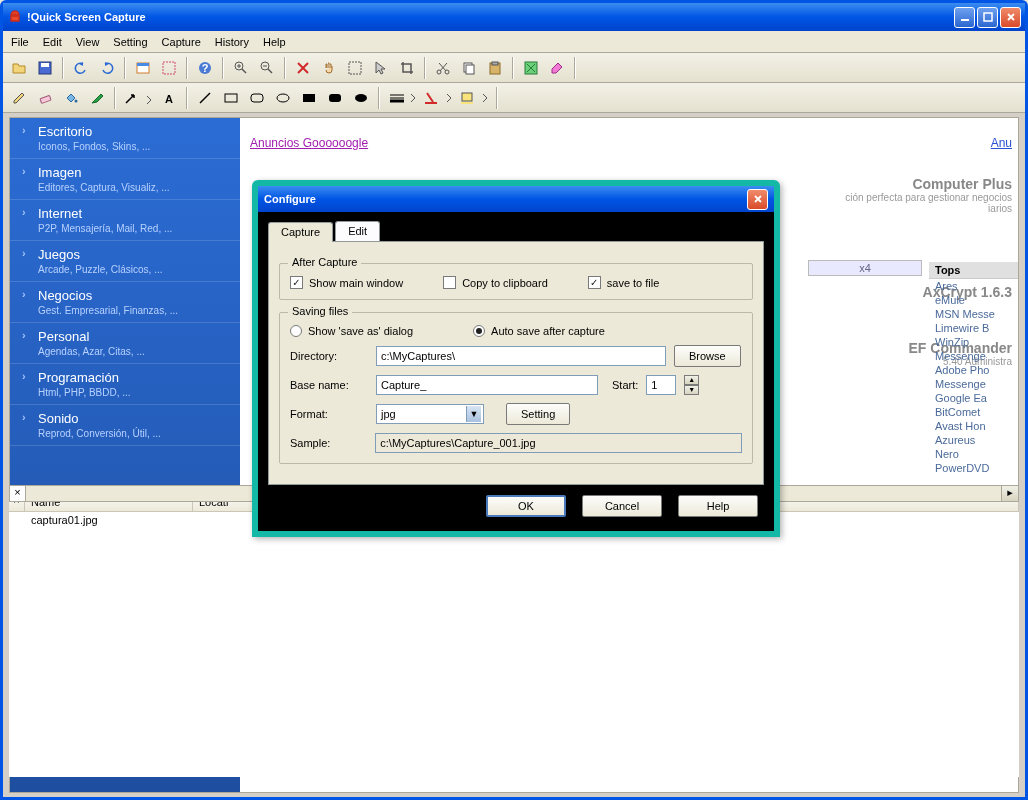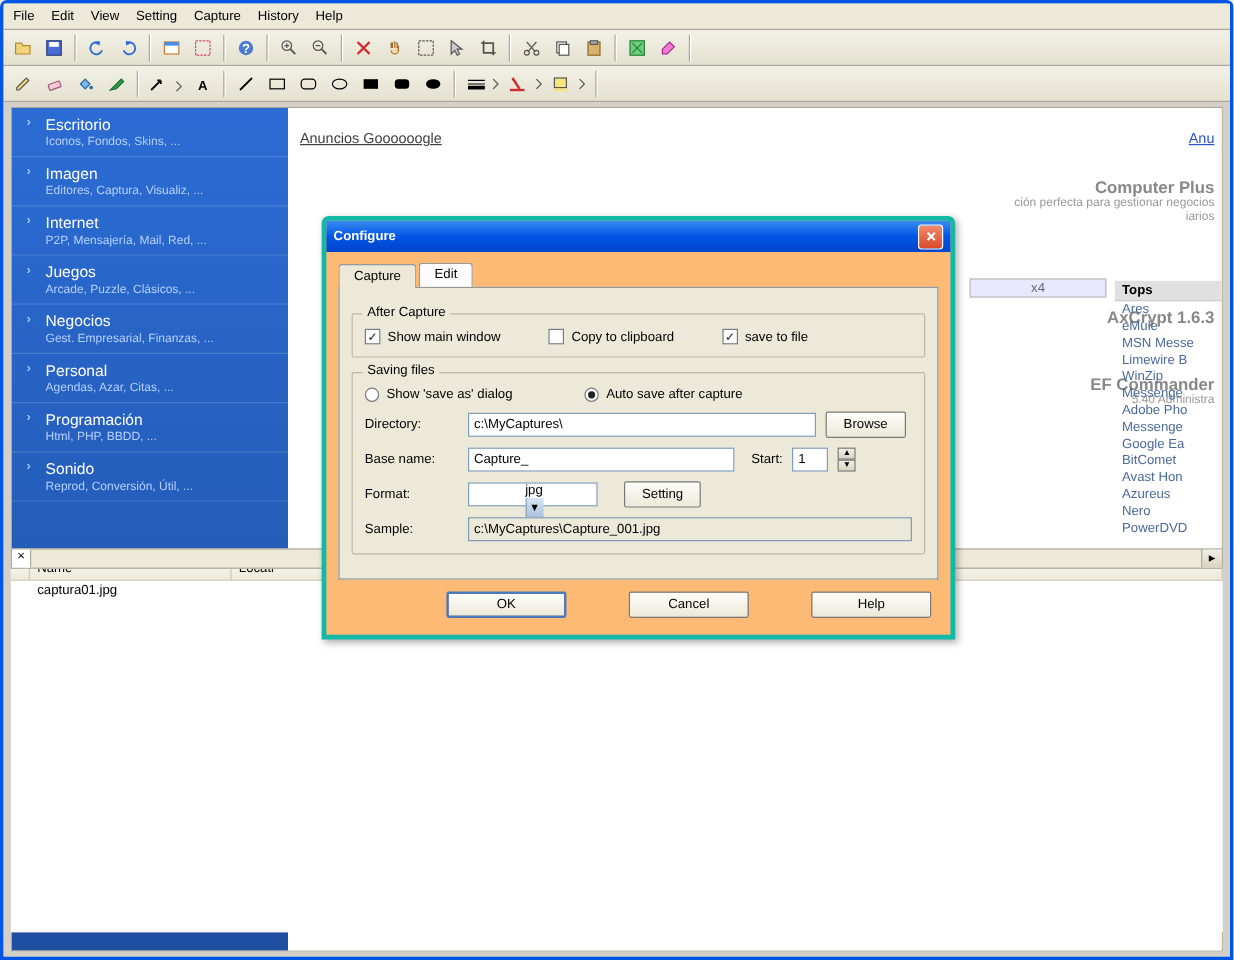--- a/index.html
+++ b/index.html
@@ -28,21 +28,21 @@
 
 
 .content { flex: 1; display: flex; background: #d4d0c8; overflow: hidden; position: relative; }
 .inner-border { position: absolute; left: 6px; right: 6px; top: 4px; bottom: 4px; border: 1px solid #aca899; background: #fff; display: flex; }
 .sidebar { width: 230px; background: linear-gradient(to bottom,#2b6cd4,#1e4ea0); color: #fff; overflow: hidden; }
 .side-item { padding: 6px 10px 6px 28px; position: relative; border-bottom: 1px solid rgba(255,255,255,0.15); }
 .side-item .chev { position: absolute; left: 12px; top: 6px; color: #9fc3ff; font-weight: bold; }
 .side-item .cat { font-size: 13px; color: #fff; }
 .side-item .sub { font-size: 10px; color: #b7d1ff; margin-top: 2px; }
 .main-pane { flex: 1; background: #fff; position: relative; overflow: hidden; }
-.anuncios { position: absolute; left: 10px; top: 18px; color: #404040; text-decoration: underline; font-size: 12px; }
+.anuncios { position: absolute; left: 10px; top: 18px; color: #a21caf; text-decoration: underline; font-size: 12px; }
 .anu-right { position: absolute; right: 6px; top: 18px; color: #2b52d0; text-decoration: underline; font-size: 12px; }
 .right-col { position: absolute; right: 6px; top: 40px; width: 200px; font-size: 11px; color: #666; text-align: right; }
 .right-col .grey-title { font-size: 14px; color: #888; font-weight: bold; margin-top: 18px; }
 .right-col .grey-sub { font-size: 10px; color: #999; }
 .tops { position: absolute; right: -1px; top: 144px; width: 90px; }
 .tops-h { background: #e0e0e0; padding: 2px 6px; font-weight: bold; border-bottom: 1px solid #ccc; }
 .tops-item { padding: 1px 6px; color: #4a6a9a; white-space: nowrap; overflow: hidden; font-size: 11px; }
 .x4tab { position: absolute; right: 96px; top: 142px; background: #e8e8ff; border: 1px solid #bbb; width: 114px; text-align: center; padding: 1px 0; color: #668; }
 
 
@@ -64,21 +64,21 @@
 .file-row .cell-loc { flex:1; padding: 2px 6px; }
 
 
 .statusbar { height: 20px; border-top: 1px solid #aca899; background: #ece9d8; display: flex; }
 .status-cell { padding: 2px 6px; border-right: 1px solid #aca899; }
 .status-cell.c1 { width: 190px; }
 .status-cell.c2 { width: 135px; }
 .status-cell.c3 { flex: 1; }
 
 
-.dialog { position: absolute; left: 268px; top: 180px; width: 528px; background: #fdba74; border: 4px solid #14b8a6; border-radius: 6px 6px 0 0; box-shadow: 2px 2px 6px rgba(0,0,0,0.3); }
+.dialog { position: absolute; left: 252px; top: 180px; width: 528px; background: #000000; border: 6px solid #14b8a6; border-radius: 6px 6px 0 0; box-shadow: 2px 2px 6px rgba(0,0,0,0.3); }
 .dlg-title { height: 26px; background: linear-gradient(to bottom,#3b8df0,#0055e5 50%,#0044cc); color: #fff; font-weight: bold; font-size: 13px; display: flex; align-items: center; padding: 0 6px; }
 .dlg-title .t { flex: 1; }
 .dlg-close { width: 21px; height: 21px; border: 1px solid #fff; border-radius: 3px; background: linear-gradient(#f08b6b,#d94a2a); display: flex; align-items: center; justify-content: center; color: #fff; font-weight: bold; }
 .dlg-body { padding: 8px 10px 10px; }
 .tabstrip { display: flex; border-bottom: 1px solid #919b9c; position: relative; top: 1px; }
 .tab { padding: 3px 12px; background: #ece9d8; border: 1px solid #919b9c; border-bottom: none; margin-right: 2px; border-radius: 3px 3px 0 0; position: relative; top: 1px; }
 .tab.active { background: #fcfcfe; z-index: 2; top: 0; padding-bottom: 4px; }
 .tab-panel { border: 1px solid #919b9c; border-top: none; background: #ece9d8; padding: 10px; }
 .groupbox { border: 1px solid #bfb8a8; border-radius: 2px; padding: 12px 10px 10px; margin-bottom: 10px; position: relative; margin-top: 12px; }
 .groupbox .legend { position: absolute; top: -8px; left: 8px; background: #ece9d8; padding: 0 4px; }
@@ -88,34 +88,59 @@
 .chkbox { width: 13px; height: 13px; border: 1px solid #7a7a7a; background: #fff; display: inline-flex; align-items: center; justify-content: center; font-size: 10px; color: #222; }
 .radio { width: 12px; height: 12px; border: 1px solid #7a7a7a; border-radius: 50%; background: #fff; display: inline-flex; align-items: center; justify-content: center; }
 .radio .dot { width: 6px; height: 6px; background: #222; border-radius: 50%; }
 .lbl { width: 78px; }
 .txt { border: 1px solid #7f9db9; background: #fff; height: 20px; padding: 2px 4px; }
 .txt.dir { width: 290px; }
 .txt.base { width: 222px; }
 .txt.sample { width: 370px; background: #ece9d8; }
 .txt.spin { width: 30px; }
 .btn { background: linear-gradient(#fdfdfb,#ece9d8); border: 1px solid #7a7a7a; padding: 2px 14px; height: 22px; border-radius: 2px; }
-.select { border: 1px solid #7f9db9; background: #fff; height: 20px; width: 108px; display: flex; align-items: center; justify-content: space-between; padding: 0 2px 0 4px; flex-direction: column; }
+.select { border: 1px solid #7f9db9; background: #fff; height: 20px; width: 108px; display: flex; align-items: center; justify-content: space-between; padding: 0 2px 0 4px; }
 .select .arrow { width: 15px; height: 16px; background: linear-gradient(#d7e4f2,#a9c1e0); border-left: 1px solid #7f9db9; text-align: center; font-size: 9px; line-height: 16px; }
 .spinner { display: flex; flex-direction: column; }
 .spinner .sp { width: 15px; height: 10px; border: 1px solid #7a7a7a; background: linear-gradient(#f0f0e8,#d8d4c0); font-size: 7px; text-align: center; line-height: 8px; }
 .dlg-buttons { display: flex; justify-content: flex-end; gap: 16px; padding: 10px 6px 4px; }
-.dlg-buttons .btn { width: 100px; margin-left: 36px; }
+.dlg-buttons .btn { width: 80px; }
 .dlg-buttons .btn.default { border: 2px solid #4a7abc; }
 
 svg { display: block; }
 </style>
 </head>
 <body>
 
 <div class="main-window">
+  <div class="titlebar">
+    <span class="app-icon">
+      <svg width="16" height="16" viewBox="0 0 16 16">
+          <path d="M8 2 C5 2 4 5 4 7 L4 12 L12 12 L12 7 C12 5 11 2 8 2 Z M6 5 L6 8 M8 4 L8 8 M10 5 L10 8" stroke="#c92a1a" stroke-width="1.5" fill="#e84a2a"></path>
+        </svg>
+    </span>
+    <span class="title-text">!Quick Screen Capture</span>
+    <div class="win-btns">
+      <div class="win-btn win-min">
+          <svg width="10" height="10">
+            <rect x="1" y="7" width="8" height="2" fill="#fff"></rect>
+          </svg>
+        </div>
+      <div class="win-btn win-max">
+          <svg width="10" height="10">
+            <rect x="1" y="1" width="8" height="8" fill="none" stroke="#fff" stroke-width="1.5"></rect>
+          </svg>
+        </div>
+      <div class="win-btn win-close">
+          <svg width="10" height="10">
+            <path d="M2 2 L8 8 M8 2 L2 8" stroke="#fff" stroke-width="1.8"></path>
+          </svg>
+        </div>
+    </div>
+  </div>
 
   <div class="menubar">
     <span class="menu-item"><span class="u">File</span></span>
     <span class="menu-item"><span class="u">Edit</span></span>
     <span class="menu-item"><span class="u">View</span></span>
     <span class="menu-item"><span class="u">Setting</span></span>
     <span class="menu-item"><span class="u">Capture</span></span>
     <span class="menu-item"><span class="u">History</span></span>
     <span class="menu-item"><span class="u">Help</span></span>
   </div>

